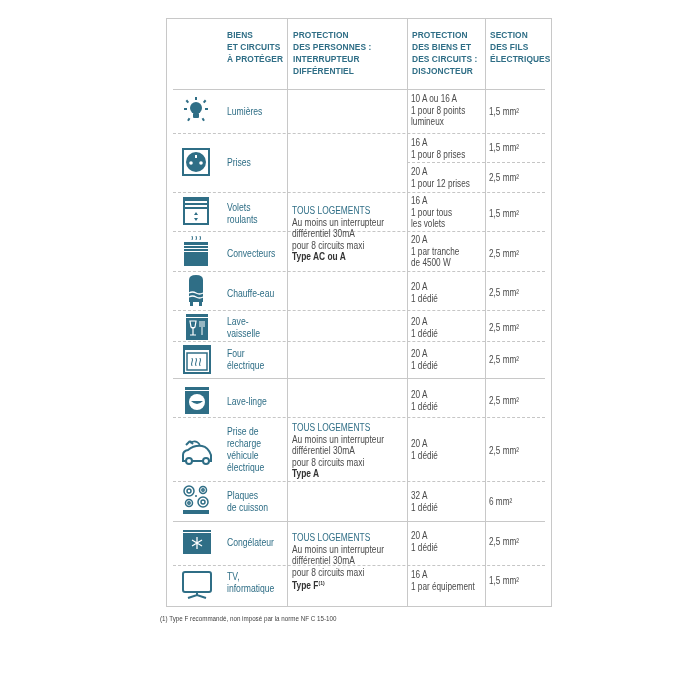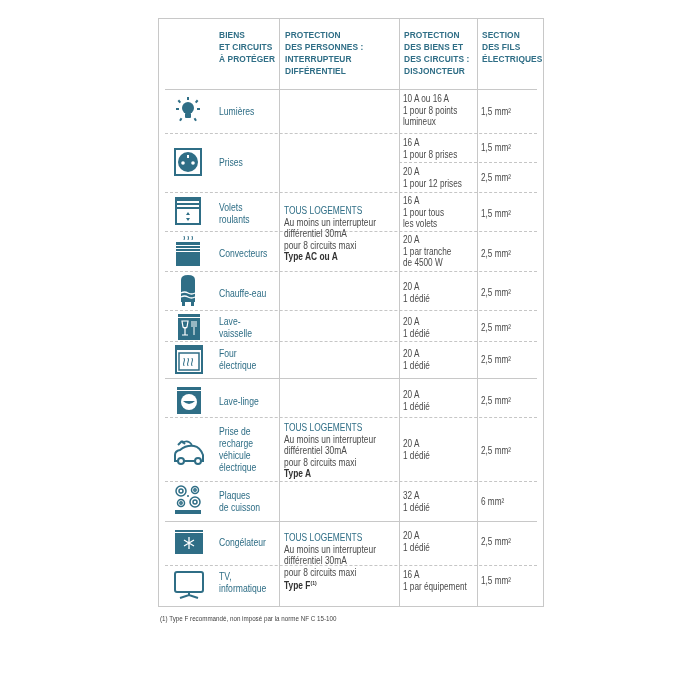--- a/index.html
+++ b/index.html
@@ -1,17 +1,17 @@
 <!DOCTYPE html>
 <html><head>
 <meta charset="utf-8">
 <style>
   html,body{margin:0;padding:0;background:#fff;}
   body{width:700px;height:700px;position:relative;font-family:"Liberation Sans",sans-serif;overflow:hidden;}
-  .frame{position:absolute;left:158px;top:18px;width:386px;height:589px;border:1px solid #c8c8c8;box-sizing:border-box;}
+  .frame{position:absolute;left:166px;top:18px;width:386px;height:589px;border:1px solid #c8c8c8;box-sizing:border-box;}
   .vline{position:absolute;top:0;bottom:0;width:1px;background:#c8c8c8;}
   .hdr{position:absolute;top:10px;color:#2f6e86;font-weight:bold;font-size:9.5px;line-height:12px;letter-spacing:0.1px;transform:scaleX(0.88);transform-origin:left top;}
   .hsep{position:absolute;left:6px;right:6px;height:1px;background:#c8c8c8;}
   .dsep{position:absolute;height:0;border-top:1px dashed #c6c6c6;}
   .cell{position:absolute;font-size:10px;line-height:11.5px;color:#4a4a4a;transform:scaleX(0.82);transform-origin:left center;white-space:nowrap;}
   .name{position:absolute;color:#2f6e86;font-size:10.5px;line-height:12px;transform:scaleX(0.82);transform-origin:left center;white-space:nowrap;}
   .icon{position:absolute;left:13px;width:32px;height:30px;}
   .prot{position:absolute;left:125px;font-size:10px;line-height:11.5px;color:#4a4a4a;transform:scaleX(0.84);transform-origin:left top;white-space:nowrap;}
   .prot .ttl{color:#2f6e86;display:block;}
   .prot b{color:#333;}

